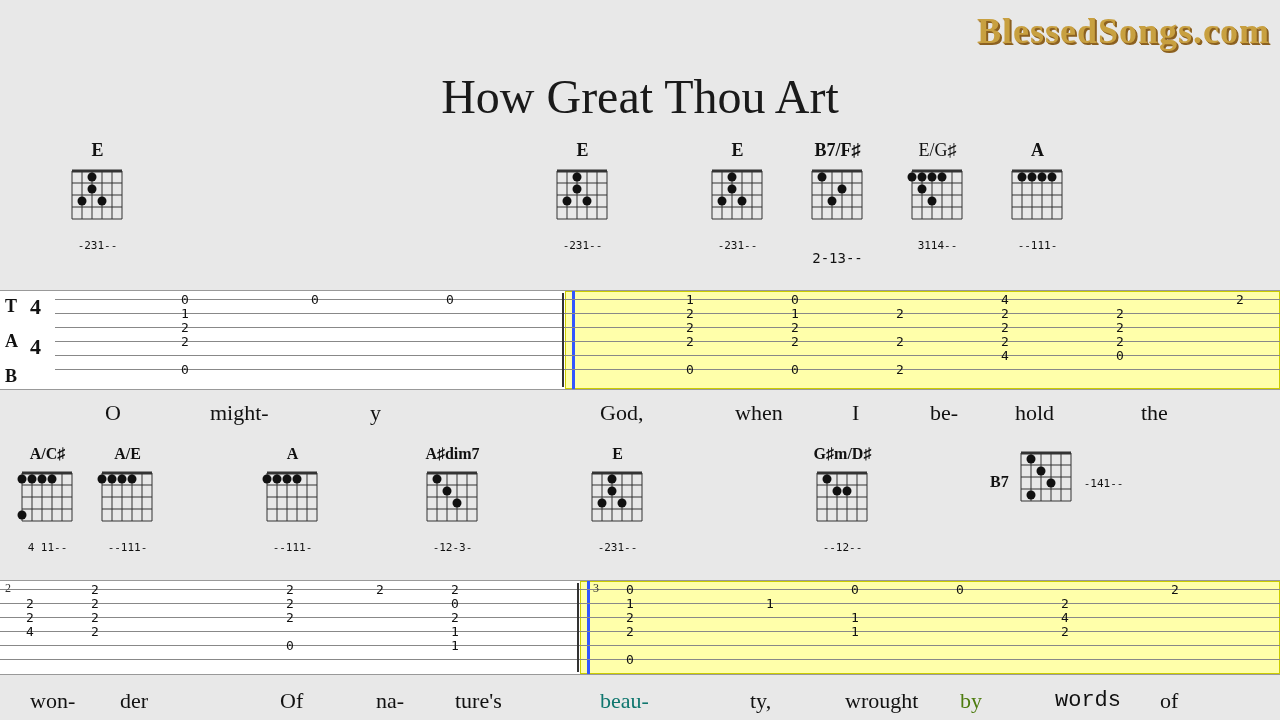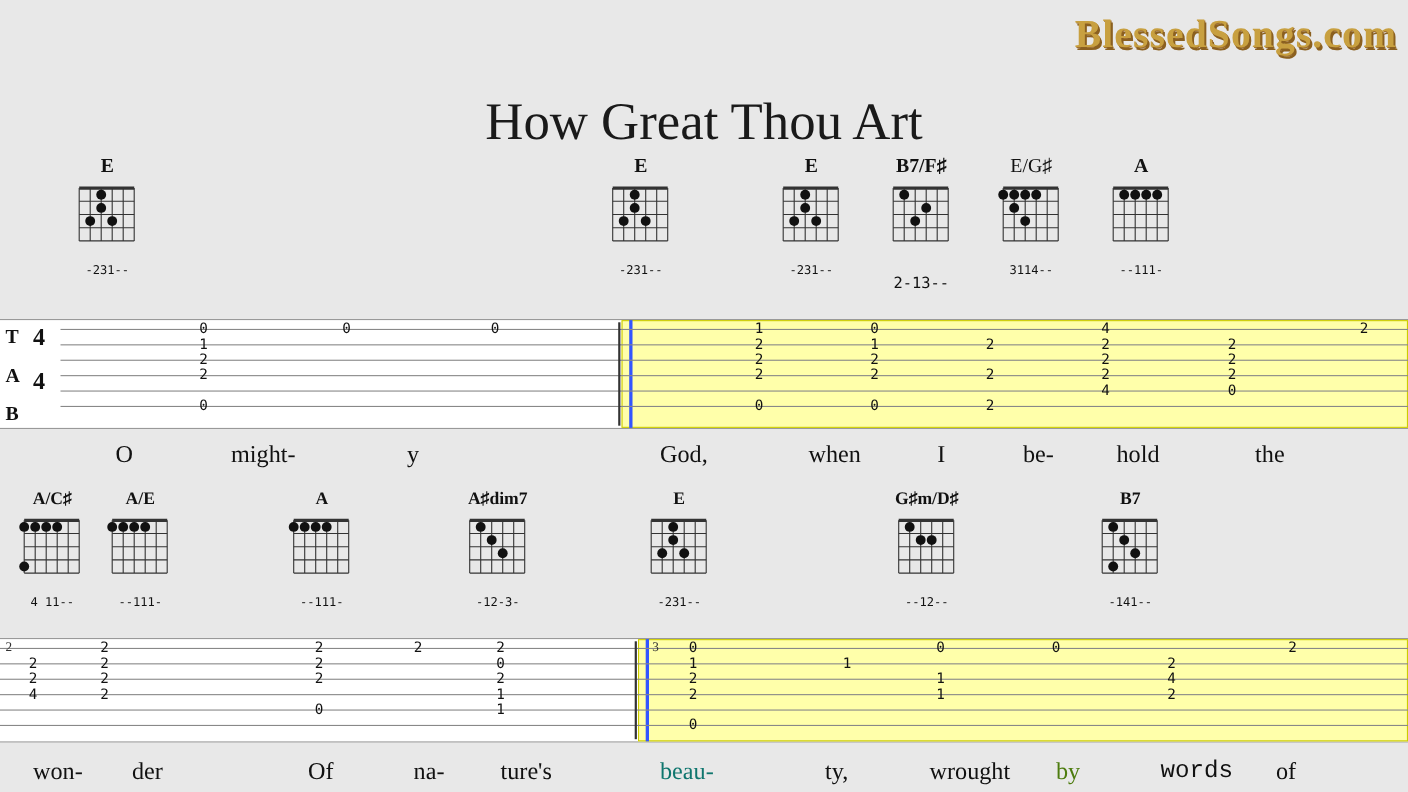--- a/index.html
+++ b/index.html
@@ -21,21 +21,21 @@
       font-weight: 900;
       color: #c8a040;
       text-shadow: 2px 2px 0 #8b6020, 1px 1px 0 #a07030;
       font-family: Georgia, serif;
       letter-spacing: 1px;
     }
 
     
     .song-title {
       position: absolute;
-      top: 83px;
+      top: 69px;
       left: 0;
       right: 0;
       text-align: center;
       font-size: 48px;
       font-family: Georgia, serif;
       color: #1a1a1a;
       font-weight: normal;
     }
 
     
@@ -412,21 +412,21 @@
         <line x1="32" x2="32" y1="8" y2="56" stroke="#333" stroke-width="1"></line>
         <line x1="42" x2="42" y1="8" y2="56" stroke="#333" stroke-width="1"></line>
         <line x1="52" x2="52" y1="8" y2="56" stroke="#333" stroke-width="1"></line>
         <line x1="62" x2="62" y1="8" y2="56" stroke="#333" stroke-width="1"></line>
         <circle cx="22" cy="14" r="4.5" fill="#111"></circle>
         <circle cx="32" cy="26" r="4.5" fill="#111"></circle>
         <circle cx="42" cy="26" r="4.5" fill="#111"></circle>
       </svg>
       <div style="font-size: 11px; font-family: monospace; color: rgb(17, 17, 17); margin-top: 1px;">--12--</div>
     </div>
-    <div style="position: absolute; left: 990px; top: 0px; display: flex; flex-direction: column; align-items: center;">
+    <div style="position: absolute; left: 990px; top: 0px; display: flex; flex-direction: row; align-items: center;">
       <div style="font-size: 16px; font-weight: bold; font-family: Georgia, serif; color: rgb(17, 17, 17); margin-bottom: 2px;">B7</div>
       <svg width="75" height="75">
         <line x1="12" x2="62" y1="8" y2="8" stroke="#333" stroke-width="3"></line>
         <line x1="12" x2="62" y1="20" y2="20" stroke="#333" stroke-width="1"></line>
         <line x1="12" x2="62" y1="32" y2="32" stroke="#333" stroke-width="1"></line>
         <line x1="12" x2="62" y1="44" y2="44" stroke="#333" stroke-width="1"></line>
         <line x1="12" x2="62" y1="56" y2="56" stroke="#333" stroke-width="1"></line>
         <line x1="12" x2="12" y1="8" y2="56" stroke="#333" stroke-width="1"></line>
         <line x1="22" x2="22" y1="8" y2="56" stroke="#333" stroke-width="1"></line>
         <line x1="32" x2="32" y1="8" y2="56" stroke="#333" stroke-width="1"></line>

